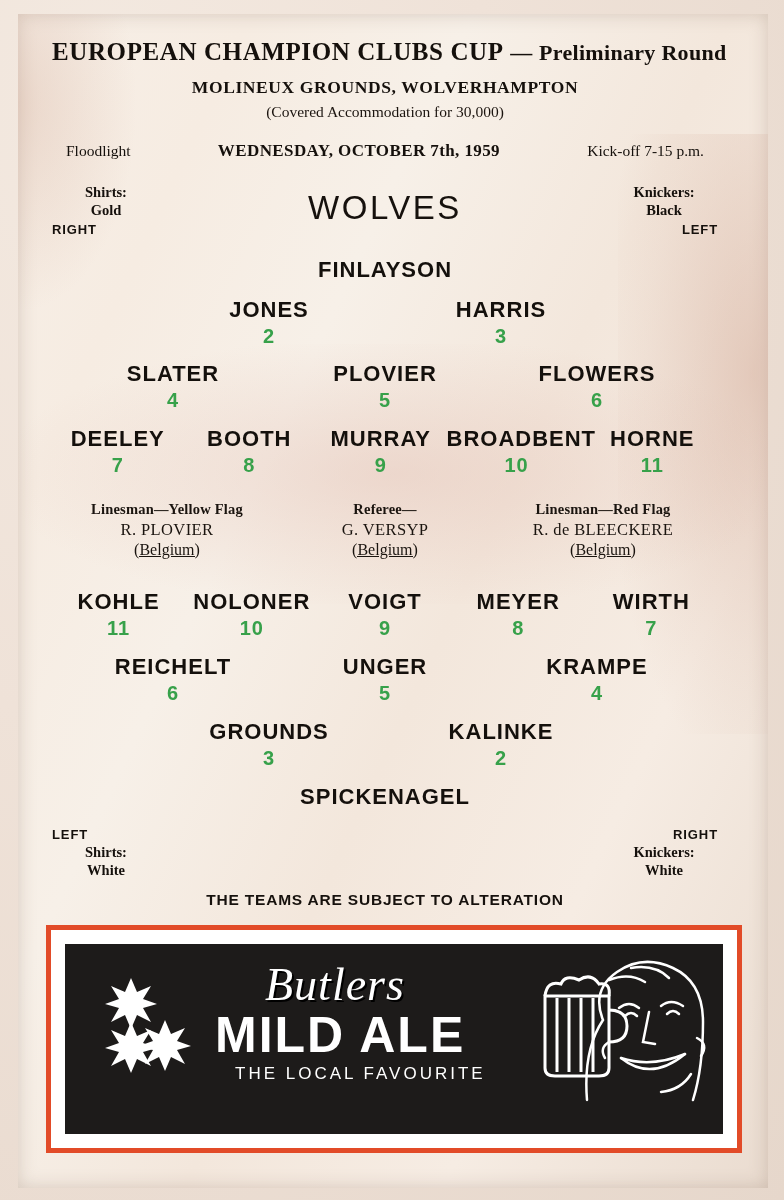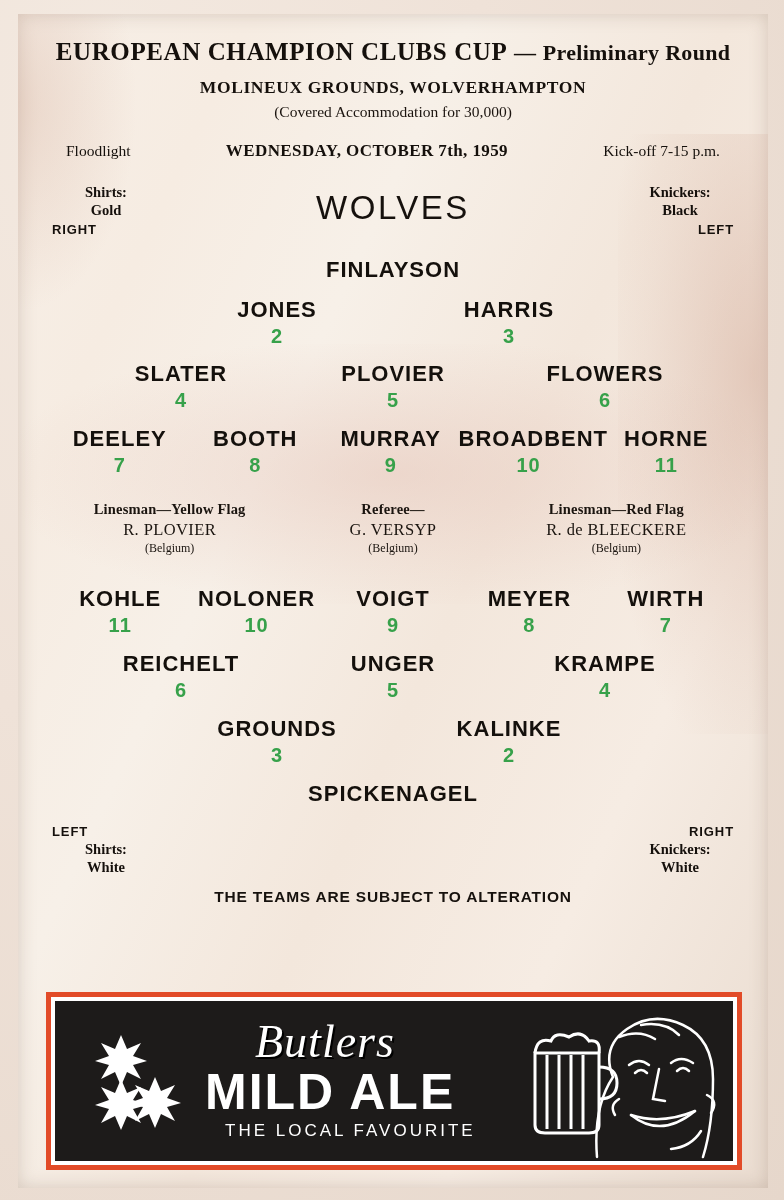--- a/index.html
+++ b/index.html
@@ -49,21 +49,21 @@
   .stain3 {
     position: absolute;
     left: 0; top: 0;
     width: 120px; height: 300px;
     background: radial-gradient(ellipse at 0% 30%, rgba(210,170,150,0.35) 0%, rgba(210,170,150,0) 70%);
     pointer-events: none;
   }
   .content {
     position: relative;
     z-index: 3;
-    padding: 24px 34px 0 34px;
+    padding: 24px 50px 0 34px;
   }
 
   
   .title-line {
     text-align: center;
     font-family: "Liberation Serif", serif;
     font-size: 25px;
     color: #15100c;
     letter-spacing: 0.3px;
     white-space: nowrap;
@@ -198,22 +198,23 @@
     font-size: 14.5px;
     font-weight: bold;
     letter-spacing: 0.2px;
   }
   .official .oname {
     font-size: 16.5px;
     margin-top: 2px;
     letter-spacing: 0.4px;
   }
   .official .country {
-    font-size: 12px;
+    font-size: 16px;
     margin-top: 1px;
+    text-decoration: underline;
   }
 
   
   .row-v5 { margin-top: 30px; }
   .row-v5 .player { width: 140px; }
   .row-v3 { margin-top: 14px; }
   .row-v3 .player { width: 212px; }
   .row-v2 { margin-top: 14px; }
   .row-v2 .player { width: 232px; }
   .row-vgk { margin-top: 14px; }
@@ -248,25 +249,25 @@
     letter-spacing: 0.8px;
     margin-top: 12px;
     color: #16110d;
   }
 
   
   .advert {
     position: absolute;
     left: 28px;
     right: 26px;
-    bottom: 18px;
-    height: 178px;
+    bottom: 35px;
+    height: 228px;
     border: 5px solid #e24b28;
     background: #ffffff;
-    padding: 4px;
+    padding: 14px;
     box-sizing: border-box;
   }
   .advert-inner {
     position: relative;
     width: 100%;
     height: 100%;
     background: #1d1b1a;
     overflow: hidden;
   }
   .ad-butlers {

